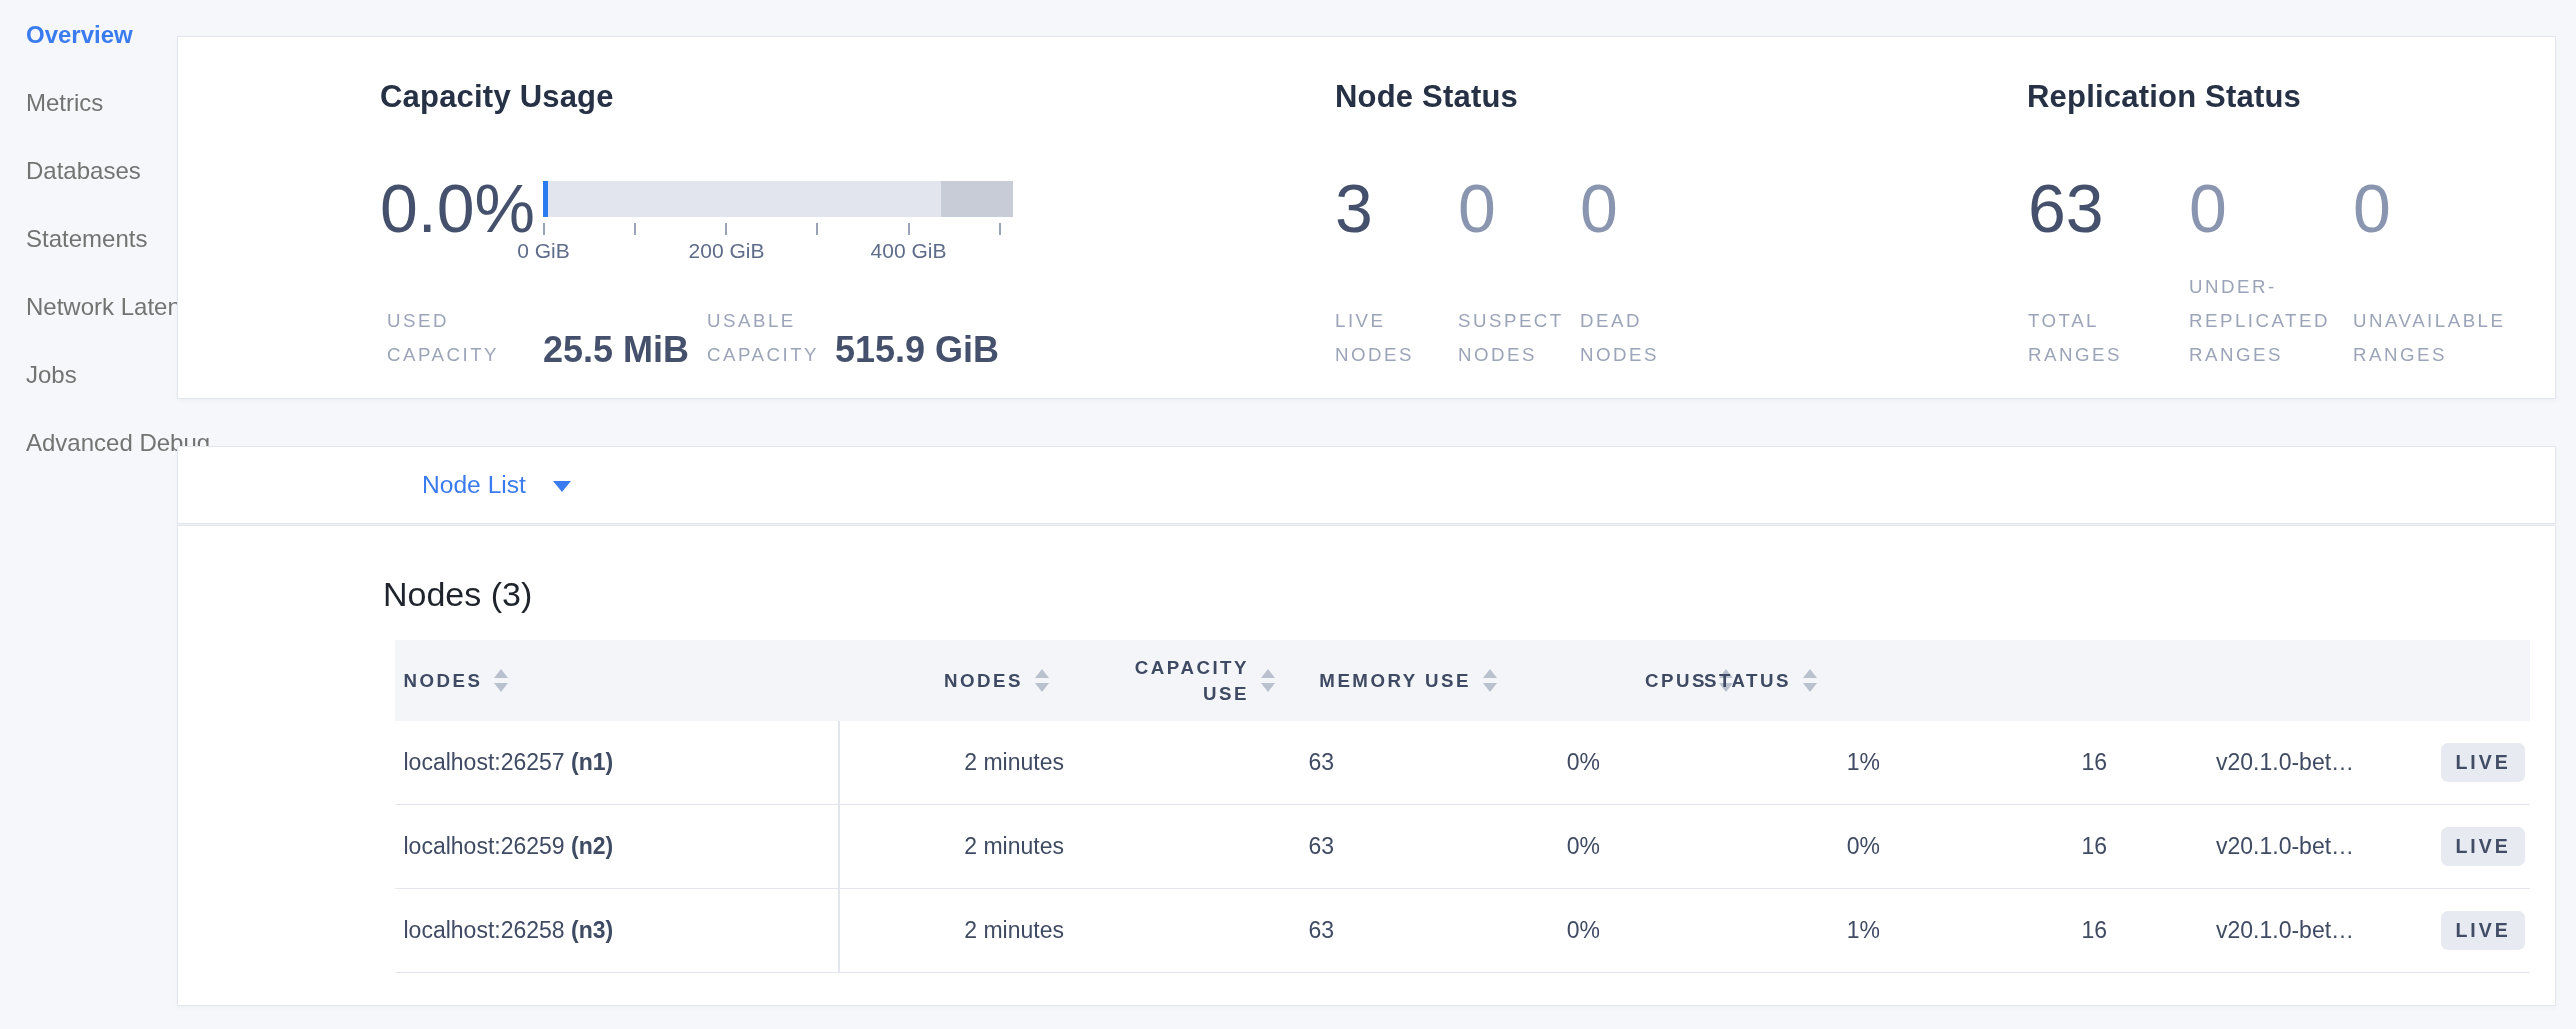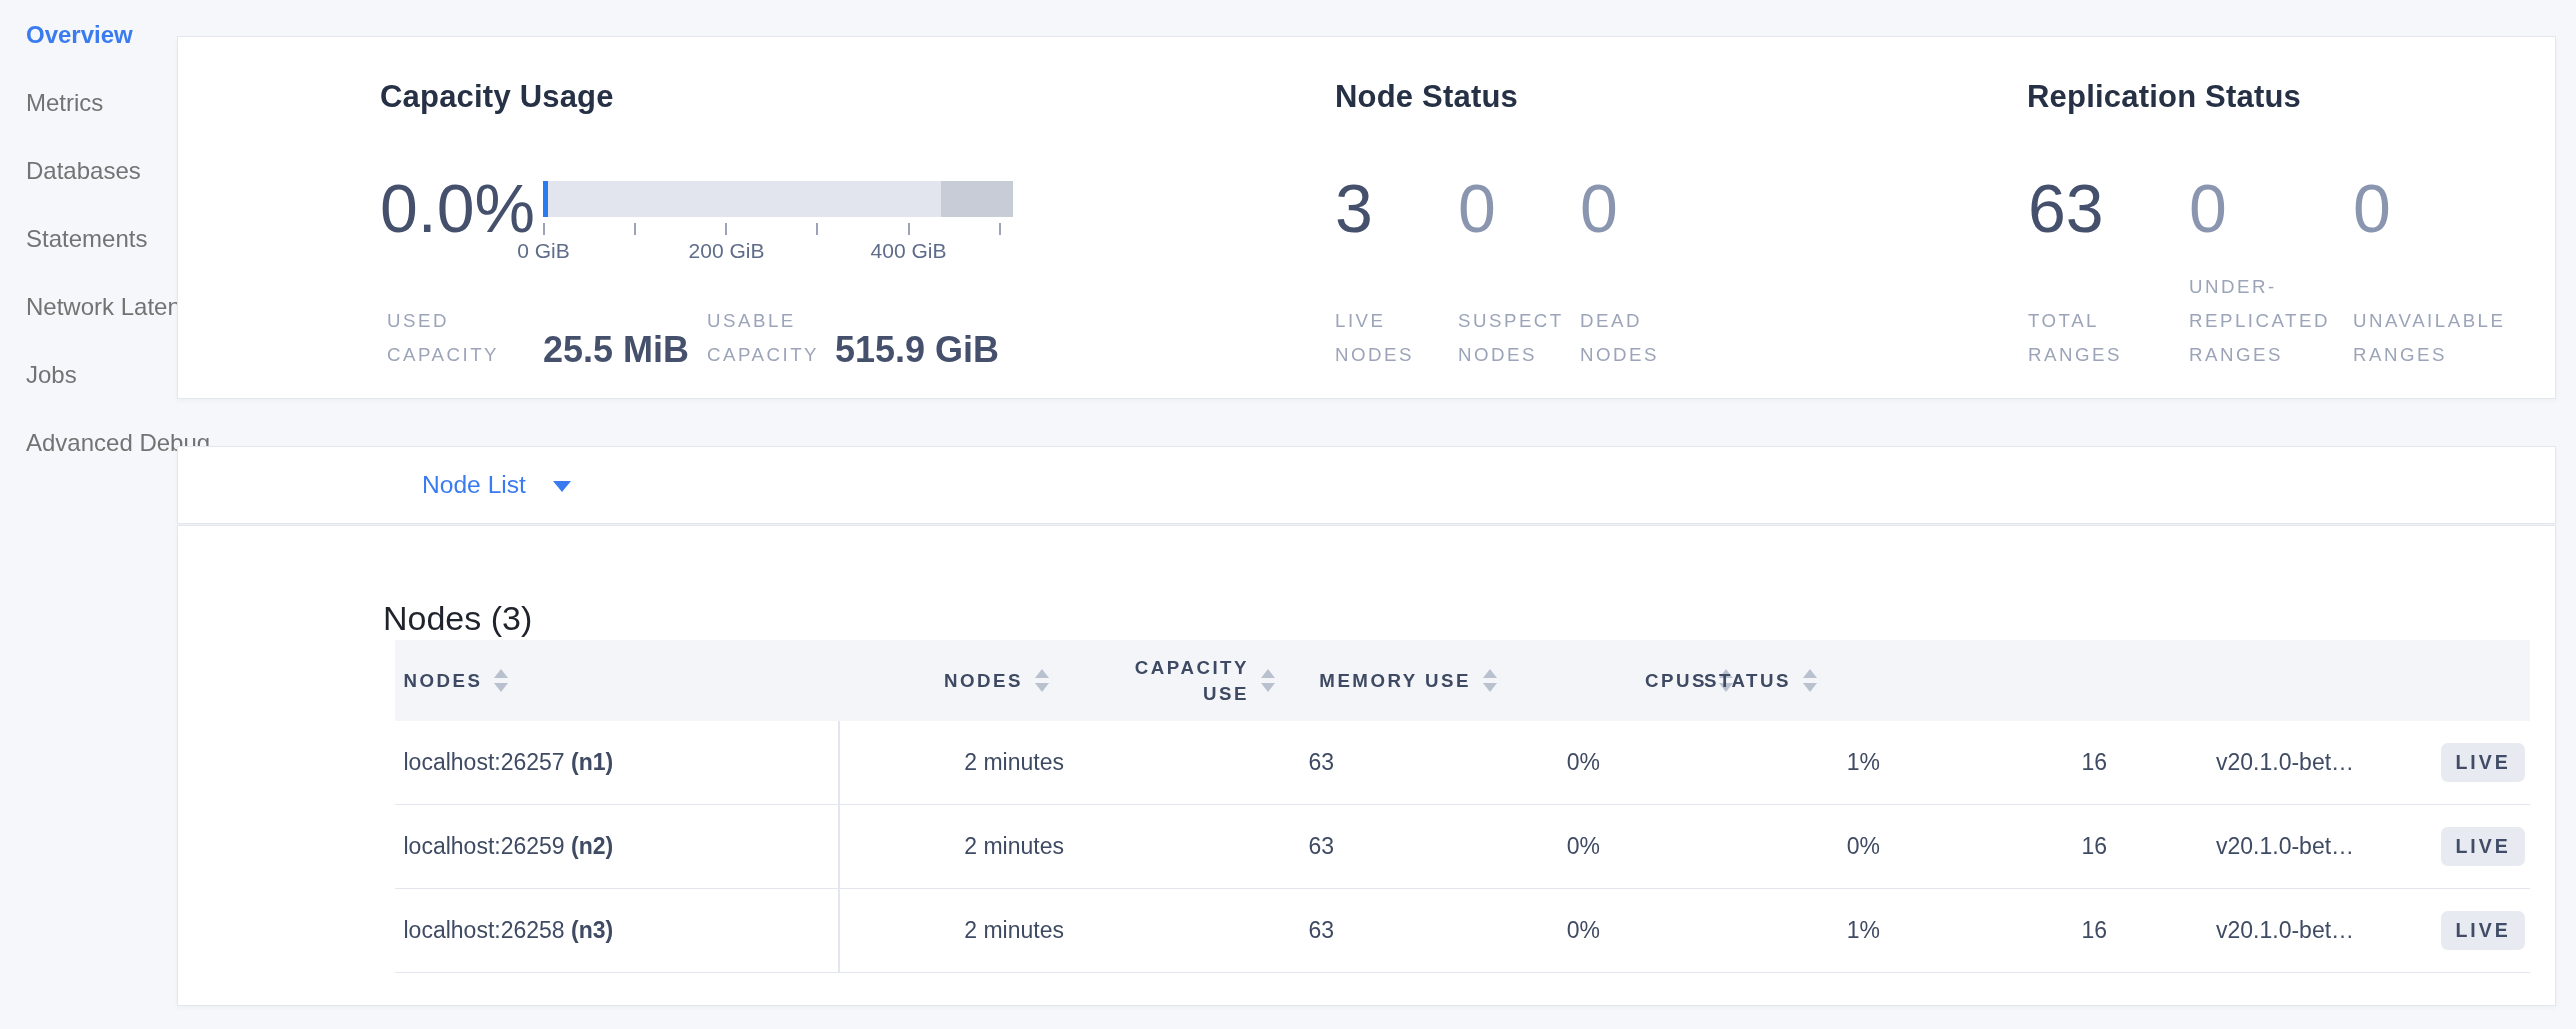--- a/index.html
+++ b/index.html
@@ -50,21 +50,21 @@
   
   .selector-inner { position:absolute; left:207px; top:0; height:100%; display:flex; align-items:center; cursor:pointer;margin-left:37px; }
   .selector-label { font-size:24.6px; font-weight:500; color:#3a7bf0; }
   .caret-down {
     width:0; height:0; margin-left:27px; margin-top:3.4px;
     border-left:9.3px solid transparent; border-right:9.3px solid transparent;
     border-top:11px solid #3a7bf0;
   }
 
   
-  .table-title { position:absolute; left:205px; top:49px; font-size:34px; font-weight:500; color:#1f232b;margin-top:24px; }
+  .table-title { position:absolute; left:205px; top:49px; font-size:34px; font-weight:500; color:#1f232b; }
   .ntable { position:absolute; left:217px; top:114px; width:2135px; }
   .grid-row {
     display:grid;
     grid-template-columns:443px 182px 226px 222px 236px 183px 246px 397px;
     align-items:center;
   }
   .thead { height:81px; background:#f4f5f8; }
   .th {
     display:flex; align-items:center; height:100%;
     font-size:18.7px; font-weight:bold; letter-spacing:2.5px; color:#3e4a63;

